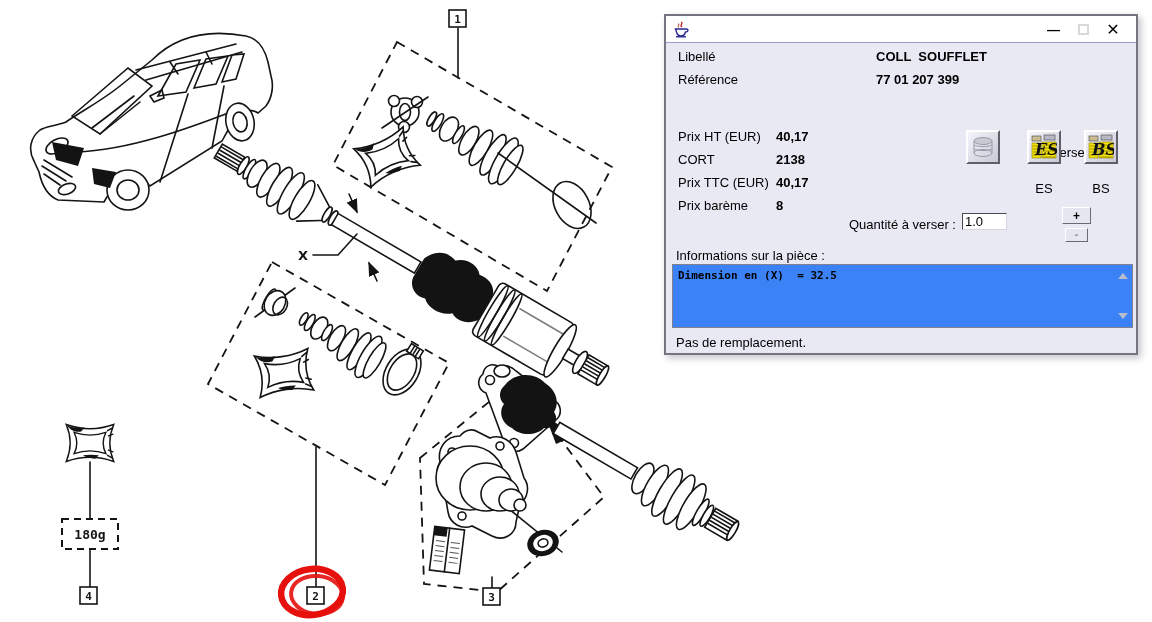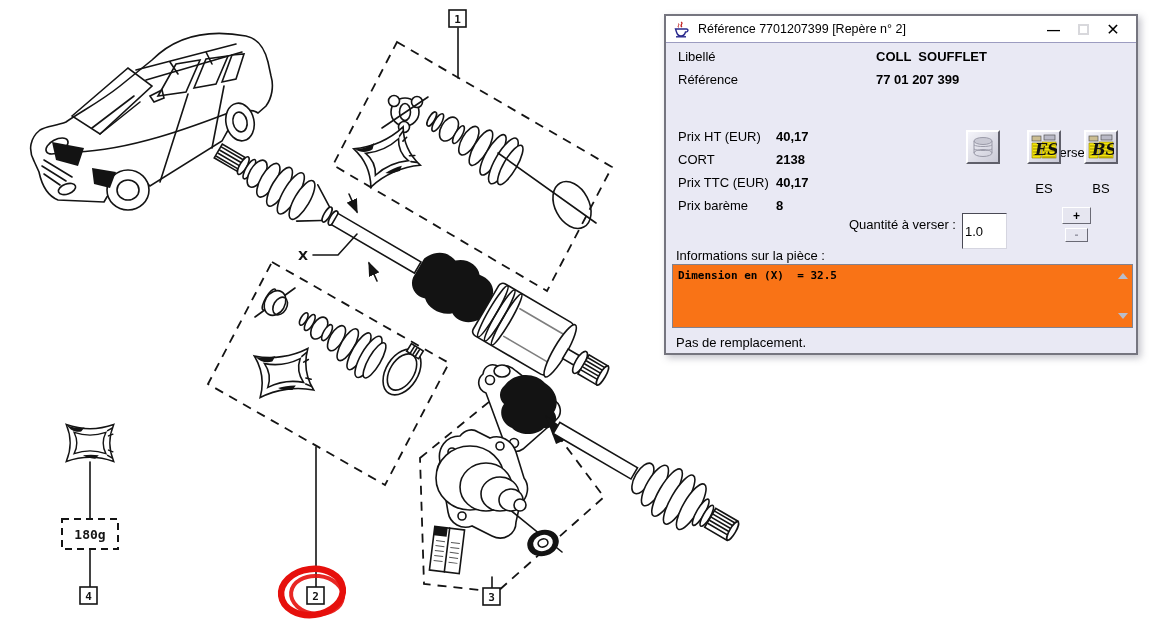--- a/index.html
+++ b/index.html
@@ -33,32 +33,32 @@
   .ctl-max-box { width:11px; height:11px; border:2px solid #d8d8dc; }
   .ctl-close { font-size:16px; }
 
   .abs { position:absolute; white-space:pre; }
   .bold { font-weight:bold; }
   .icon-btn { position:absolute; width:34px; height:34px;
               background:linear-gradient(135deg,#f4f4fa,#c9c9d6);
               border-top:2px solid #ffffff; border-left:2px solid #ffffff;
               border-right:2px solid #5f5f6a; border-bottom:2px solid #5f5f6a;
               display:flex; align-items:center; justify-content:center; }
-  .qty-input { position:absolute; width:45px; height:36px; background:#fff;
+  .qty-input { position:absolute; width:45px; height:17px; background:#fff;
                border-top:1.5px solid #4a4a55; border-left:1.5px solid #4a4a55;
                border-right:1.5px solid #d5d5e0; border-bottom:1.5px solid #d5d5e0;
                font:13px "Liberation Sans", sans-serif; padding:1px 2px; }
   .spin-btn { position:absolute; background:#e6e6f0;
               border-top:1.5px solid #ffffff; border-left:1.5px solid #ffffff;
               border-right:1.5px solid #6a6a75; border-bottom:1.5px solid #6a6a75;
               display:flex; align-items:center; justify-content:center;
               font:bold 12px "Liberation Sans", sans-serif; }
   .spin-minus { color:#9a9aa8; }
   .info-box { position:absolute; left:6px; top:248px; width:461px; height:64px;
-              background:#f97316; border:1.5px solid #82828f; }
+              background:#3b82f6; border:1.5px solid #82828f; }
   .info-text { position:absolute; left:5px; top:4px;
                font:bold 11px "DejaVu Sans Mono", monospace; white-space:pre; }
   .chev { position:absolute; right:4px; width:0; height:0;
           border-left:5px solid transparent; border-right:5px solid transparent; }
   .chev-up   { top:8px;    border-bottom:6px solid #b9bdcb; }
   .chev-down { bottom:8px; border-top:6px solid #b9bdcb; }
 </style>
 </head>
 <body>
 
@@ -280,21 +280,20 @@
 </svg>
 
 <div class="dialog">
   <div class="titlebar">
     <svg class="title-icon" viewBox="0 0 17 17">
       <path d="M8,1 C11,2.5 6,4 9,6" stroke="#c02020" stroke-width="1.3" fill="none"></path>
       <path d="M5,2.5 C7.5,3.8 3.5,5 6,6.6" stroke="#c02020" stroke-width="1" fill="none"></path>
       <path d="M2.5,8 L13.5,8 C15.5,8 15.5,11 13,11 L12.5,11 C11.8,13.5 10.3,15 8,15 C5.7,15 4.2,13.5 3.5,11 Z" fill="none" stroke="#28288c" stroke-width="1.4"></path>
       <path d="M3,15.8 L13,15.8" stroke="#28288c" stroke-width="1.4"></path>
     </svg>
-    <span class="title-text">Référence 7701207399 [Repère n° 2]</span>
     <div class="controls">
       <div class="ctl ctl-min">—</div>
       <div class="ctl">
             <div class="ctl-max-box"></div>
           </div>
       <div class="ctl ctl-close">✕</div>
     </div>
   </div>
 
   <span class="abs" style="left:12px; top:33px;">Libellé</span>

